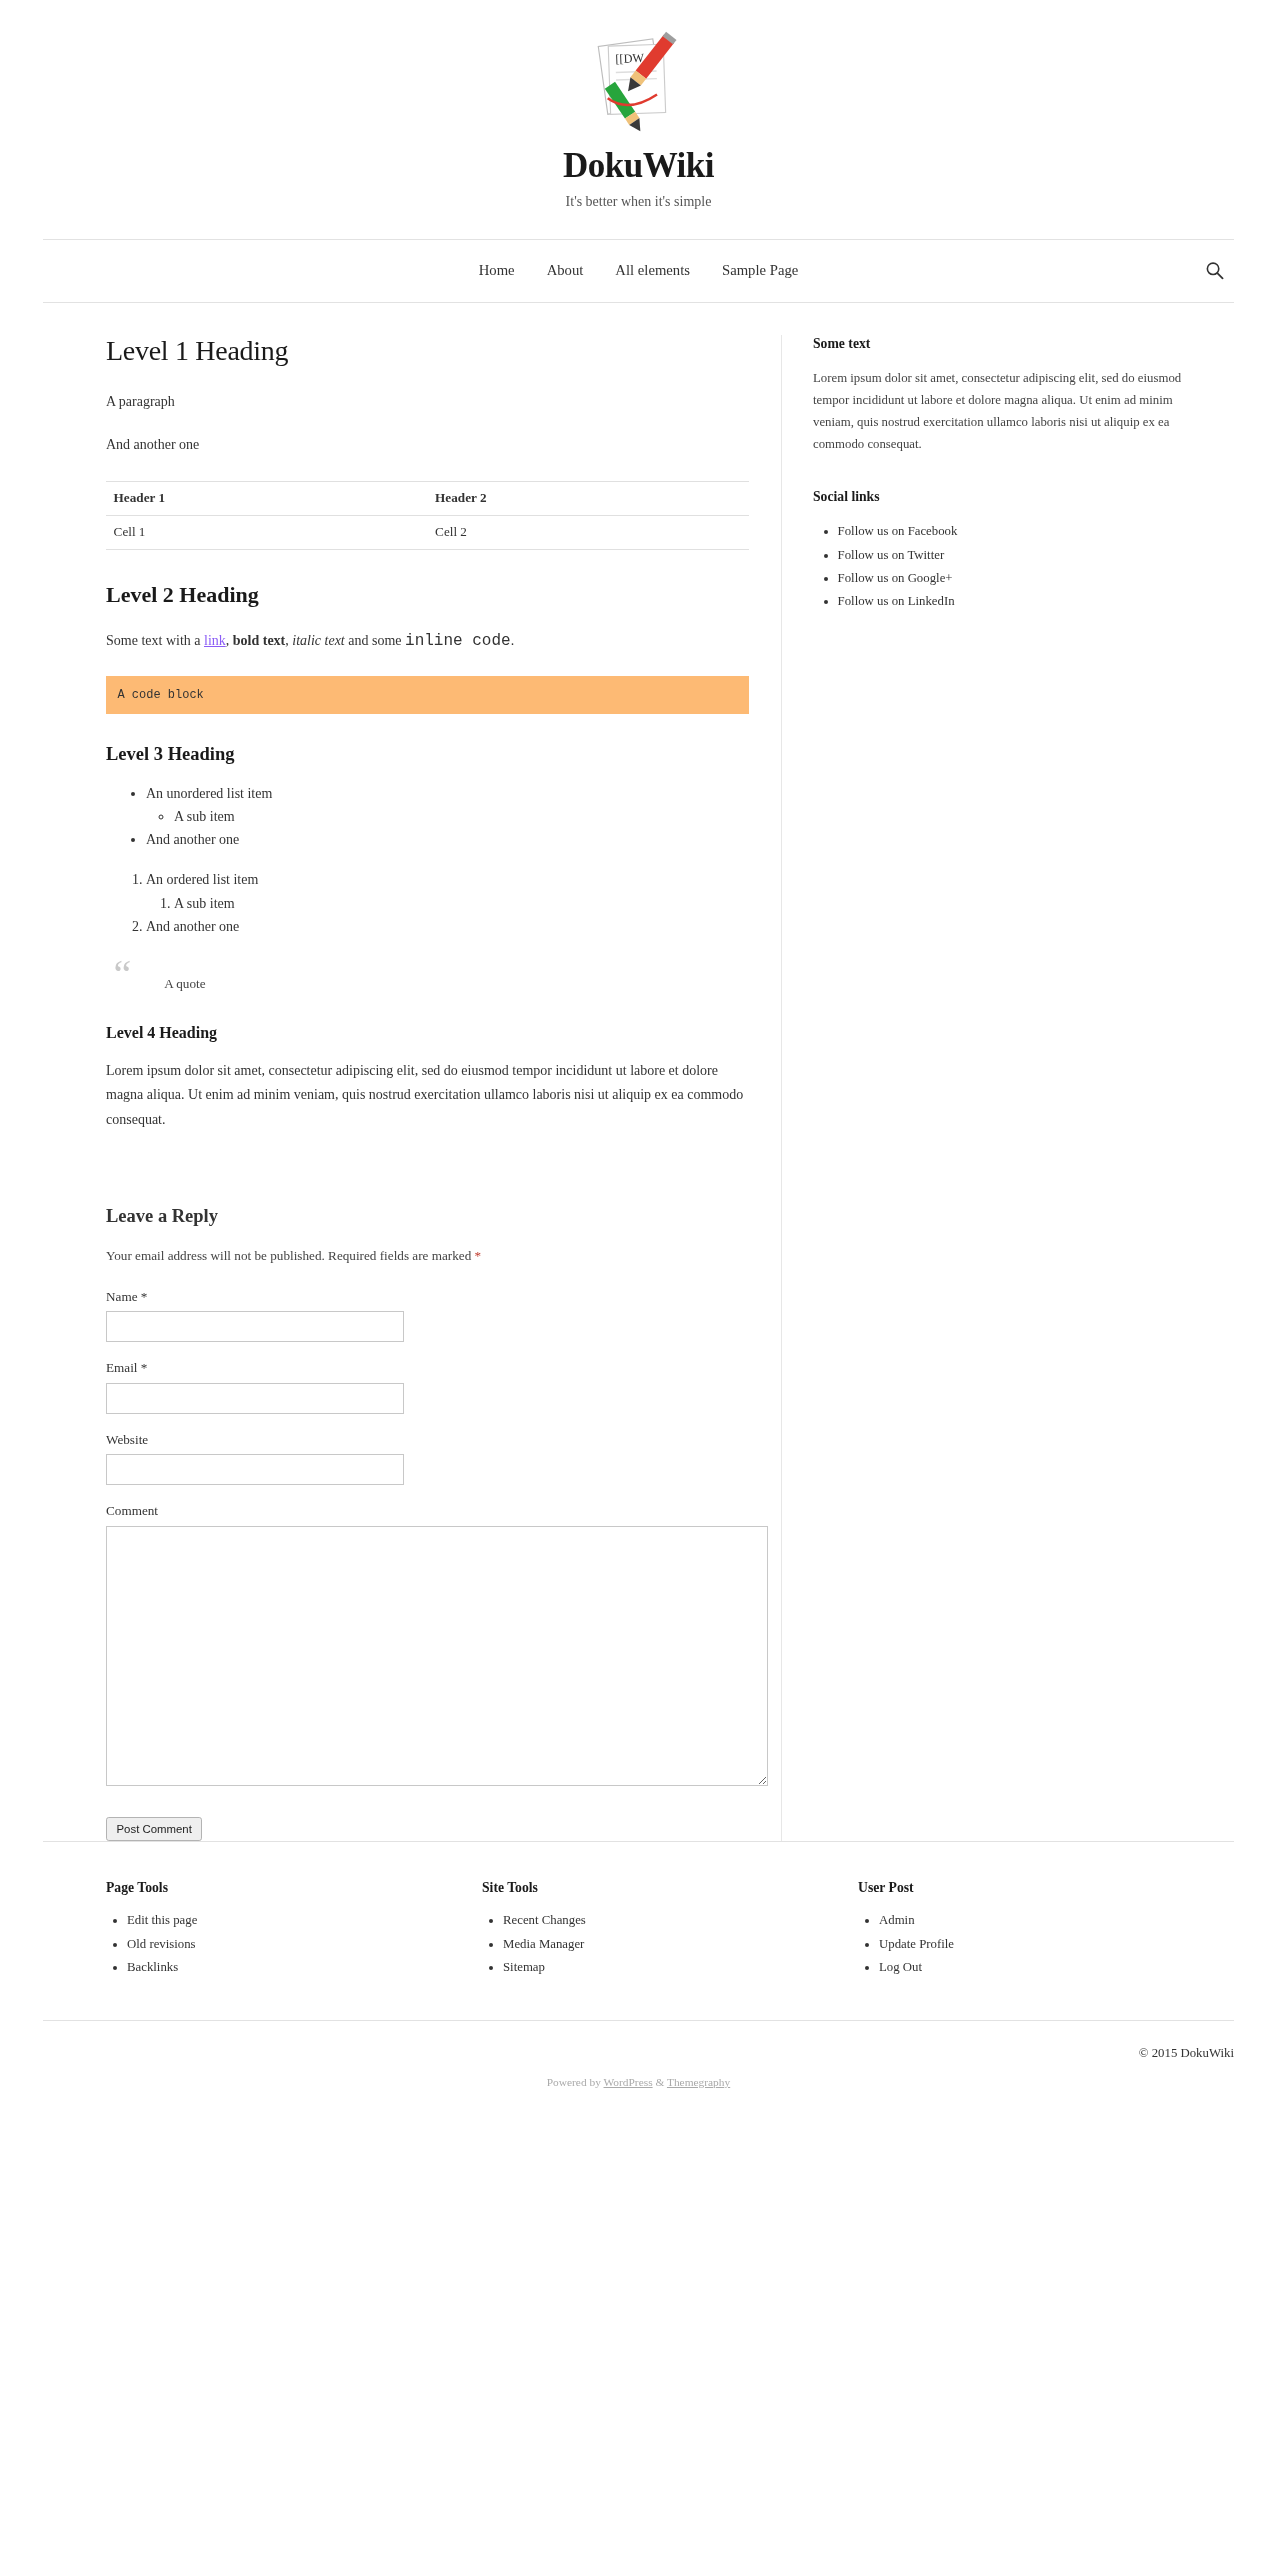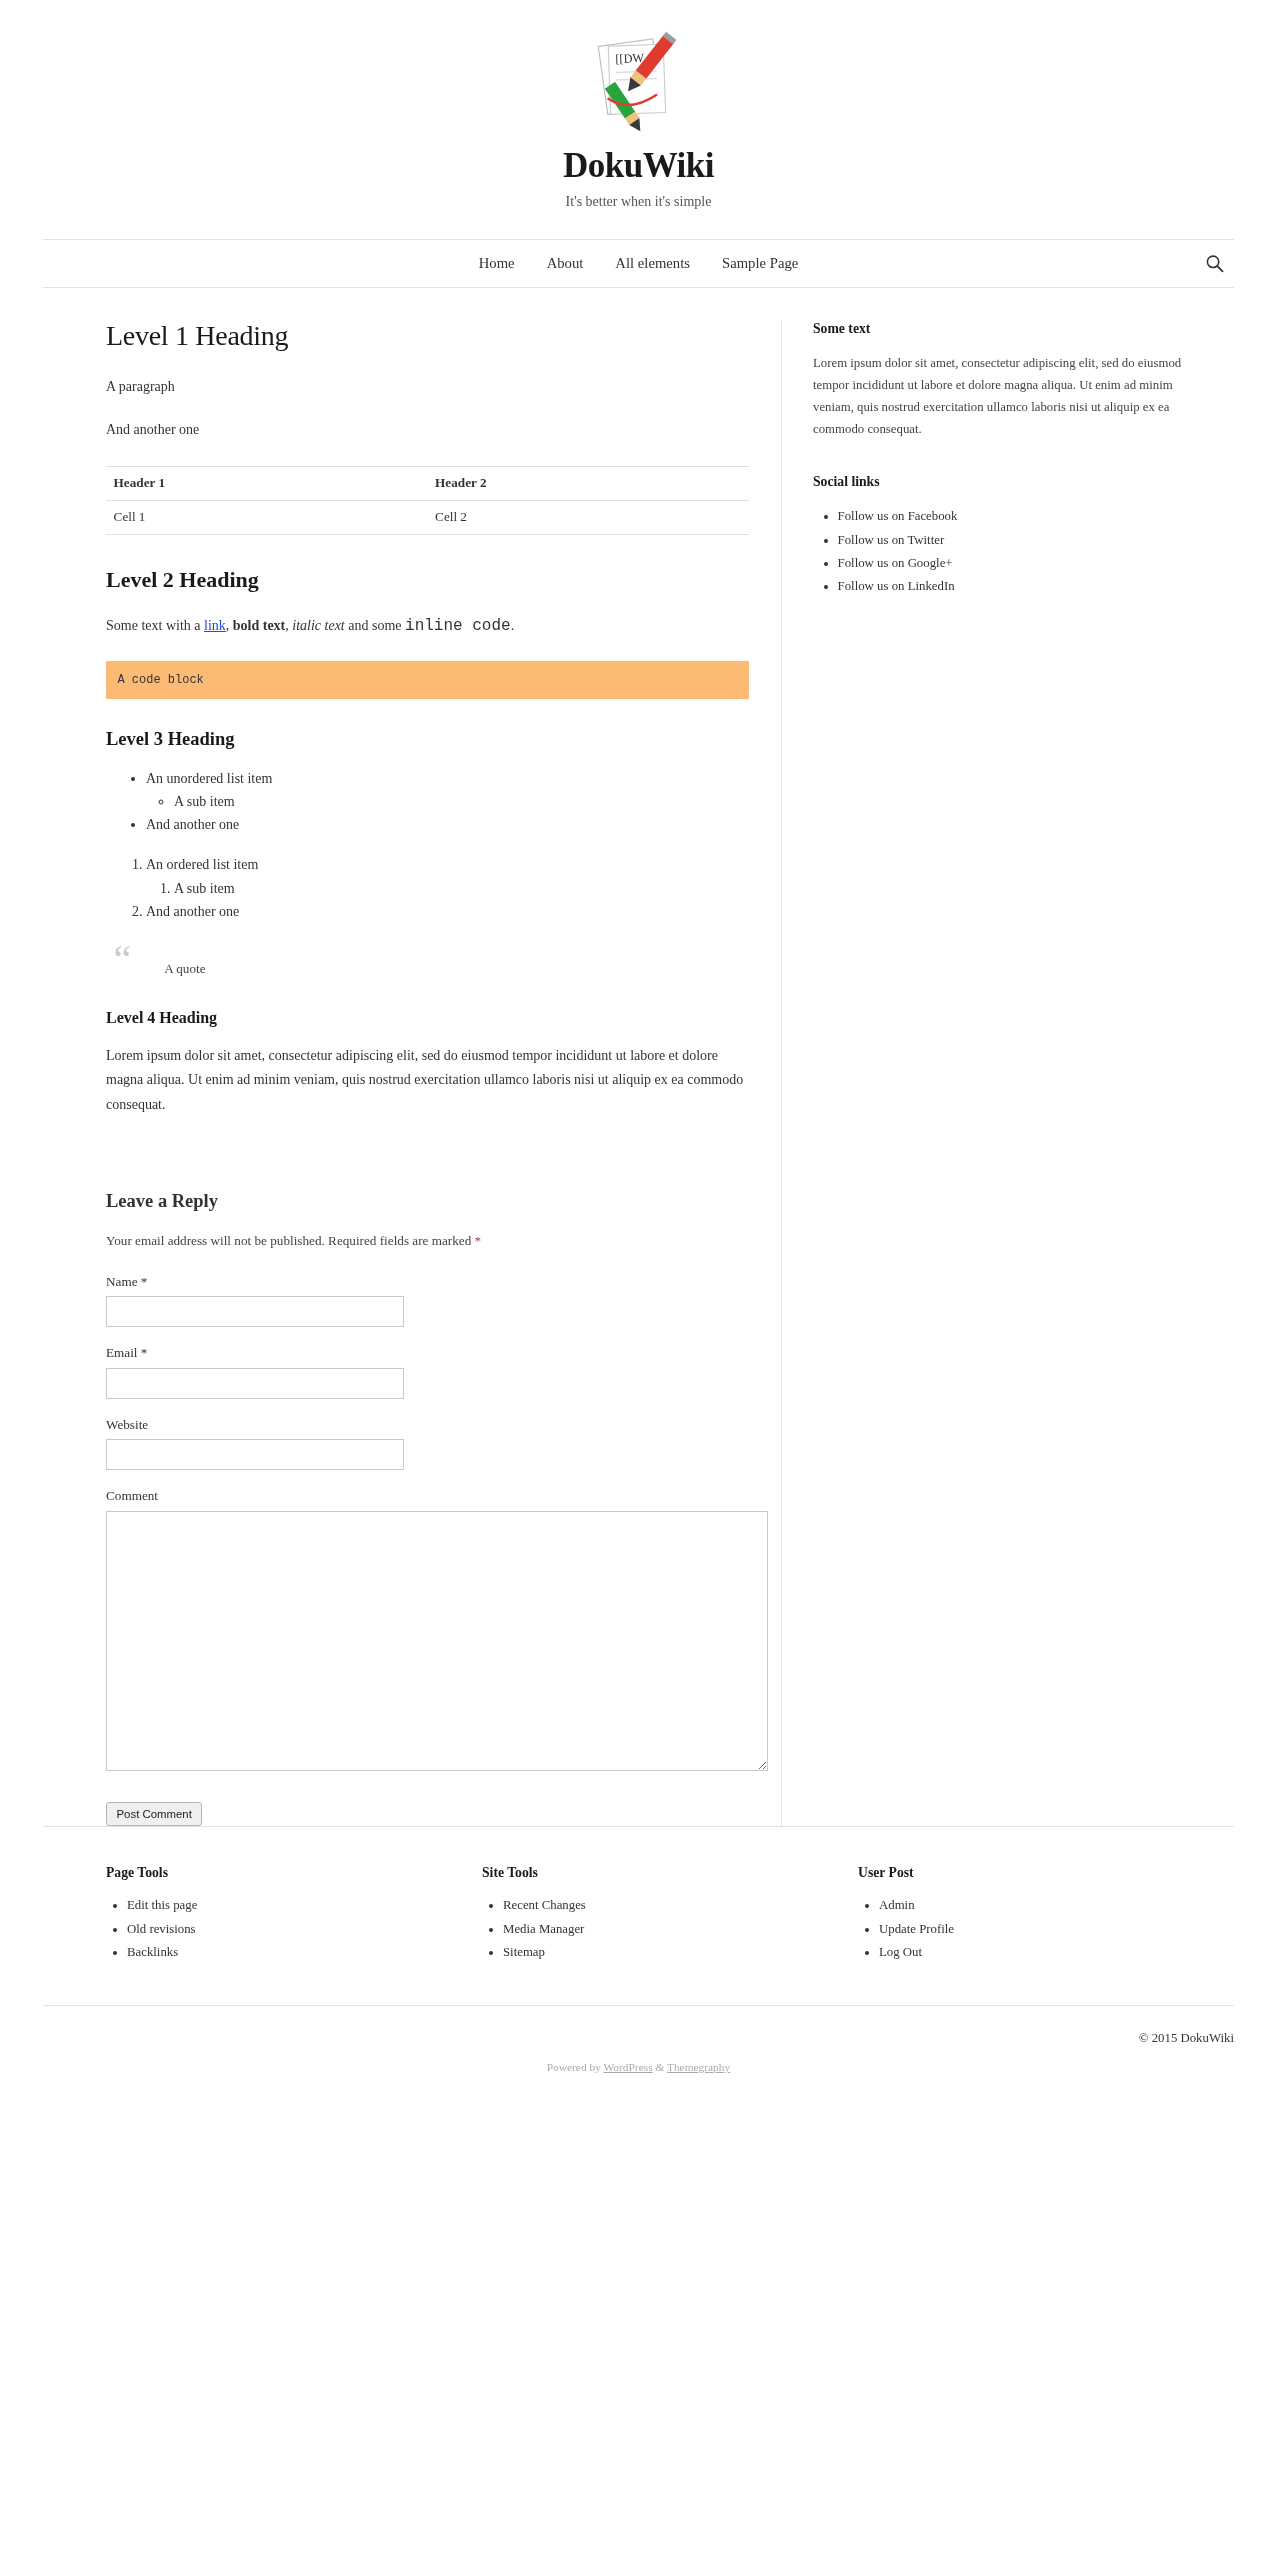--- a/index.html
+++ b/index.html
@@ -40,21 +40,21 @@
     font-size: 14px;
     color: #555;
     margin-top: 8.5px;
   }
 
   
   .nav-bar {
     border-top: 0.9px solid #e2e2e2;
     border-bottom: 0.9px solid #e2e2e2;
     margin: 11.4px 43px 0 43px;
-    height: 49px;
+    height: 64px;
     position: relative;
     display: flex;
     align-items: center;
     justify-content: center;
   }
   .nav-items {
     display: flex;
     gap: 32px;
     align-items: center;
   }
@@ -145,21 +145,21 @@
     padding: 8.5px 7.6px;
     border-top: 0.9px solid #e0e0e0;
     border-bottom: 0.9px solid #e0e0e0;
     width: 50%;
   }
   table.demo-table td {
     padding: 8.5px 7.6px;
     border-bottom: 0.9px solid #e0e0e0;
   }
 
-  a.inline-link { color: #1d4ed8; text-decoration: underline; }
+  a.inline-link { color: #8b5cf6; text-decoration: underline; }
   code.inline-code {
     font-family: "Liberation Mono", monospace;
     font-size: 16px;
     background: transparent;
   }
   pre.code-block {
     background: #fdba74;
     padding: 12.3px 11.4px;
     margin: 21px 0 24.6px 0;
     font-family: "Liberation Mono", monospace;

